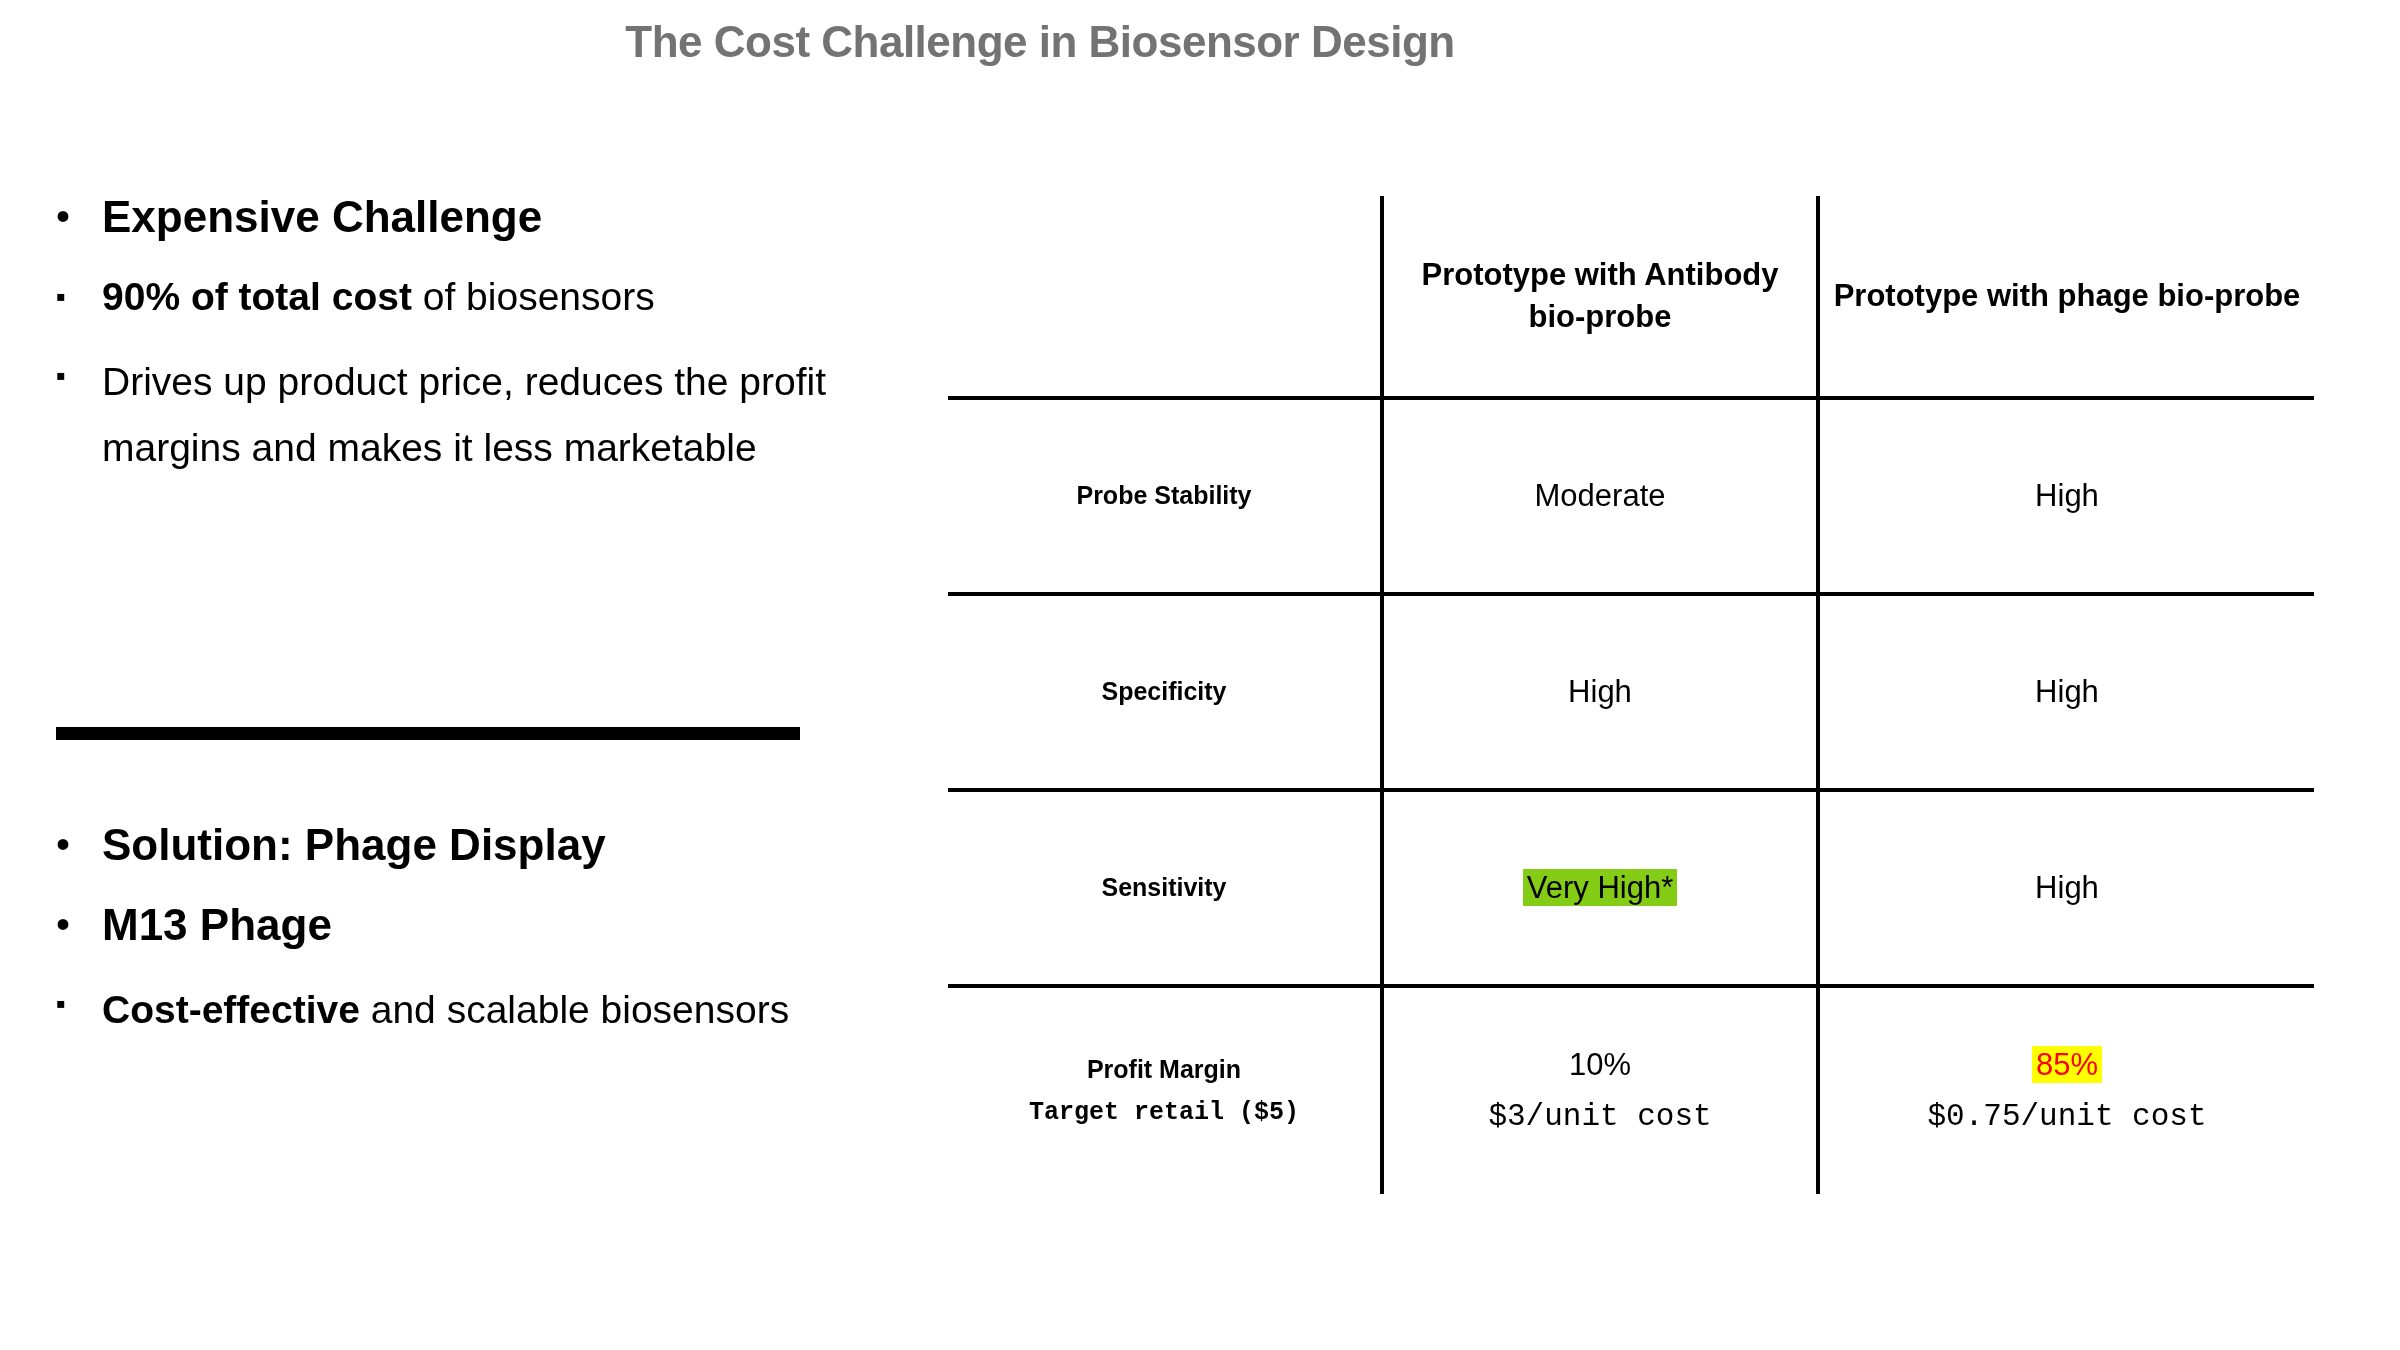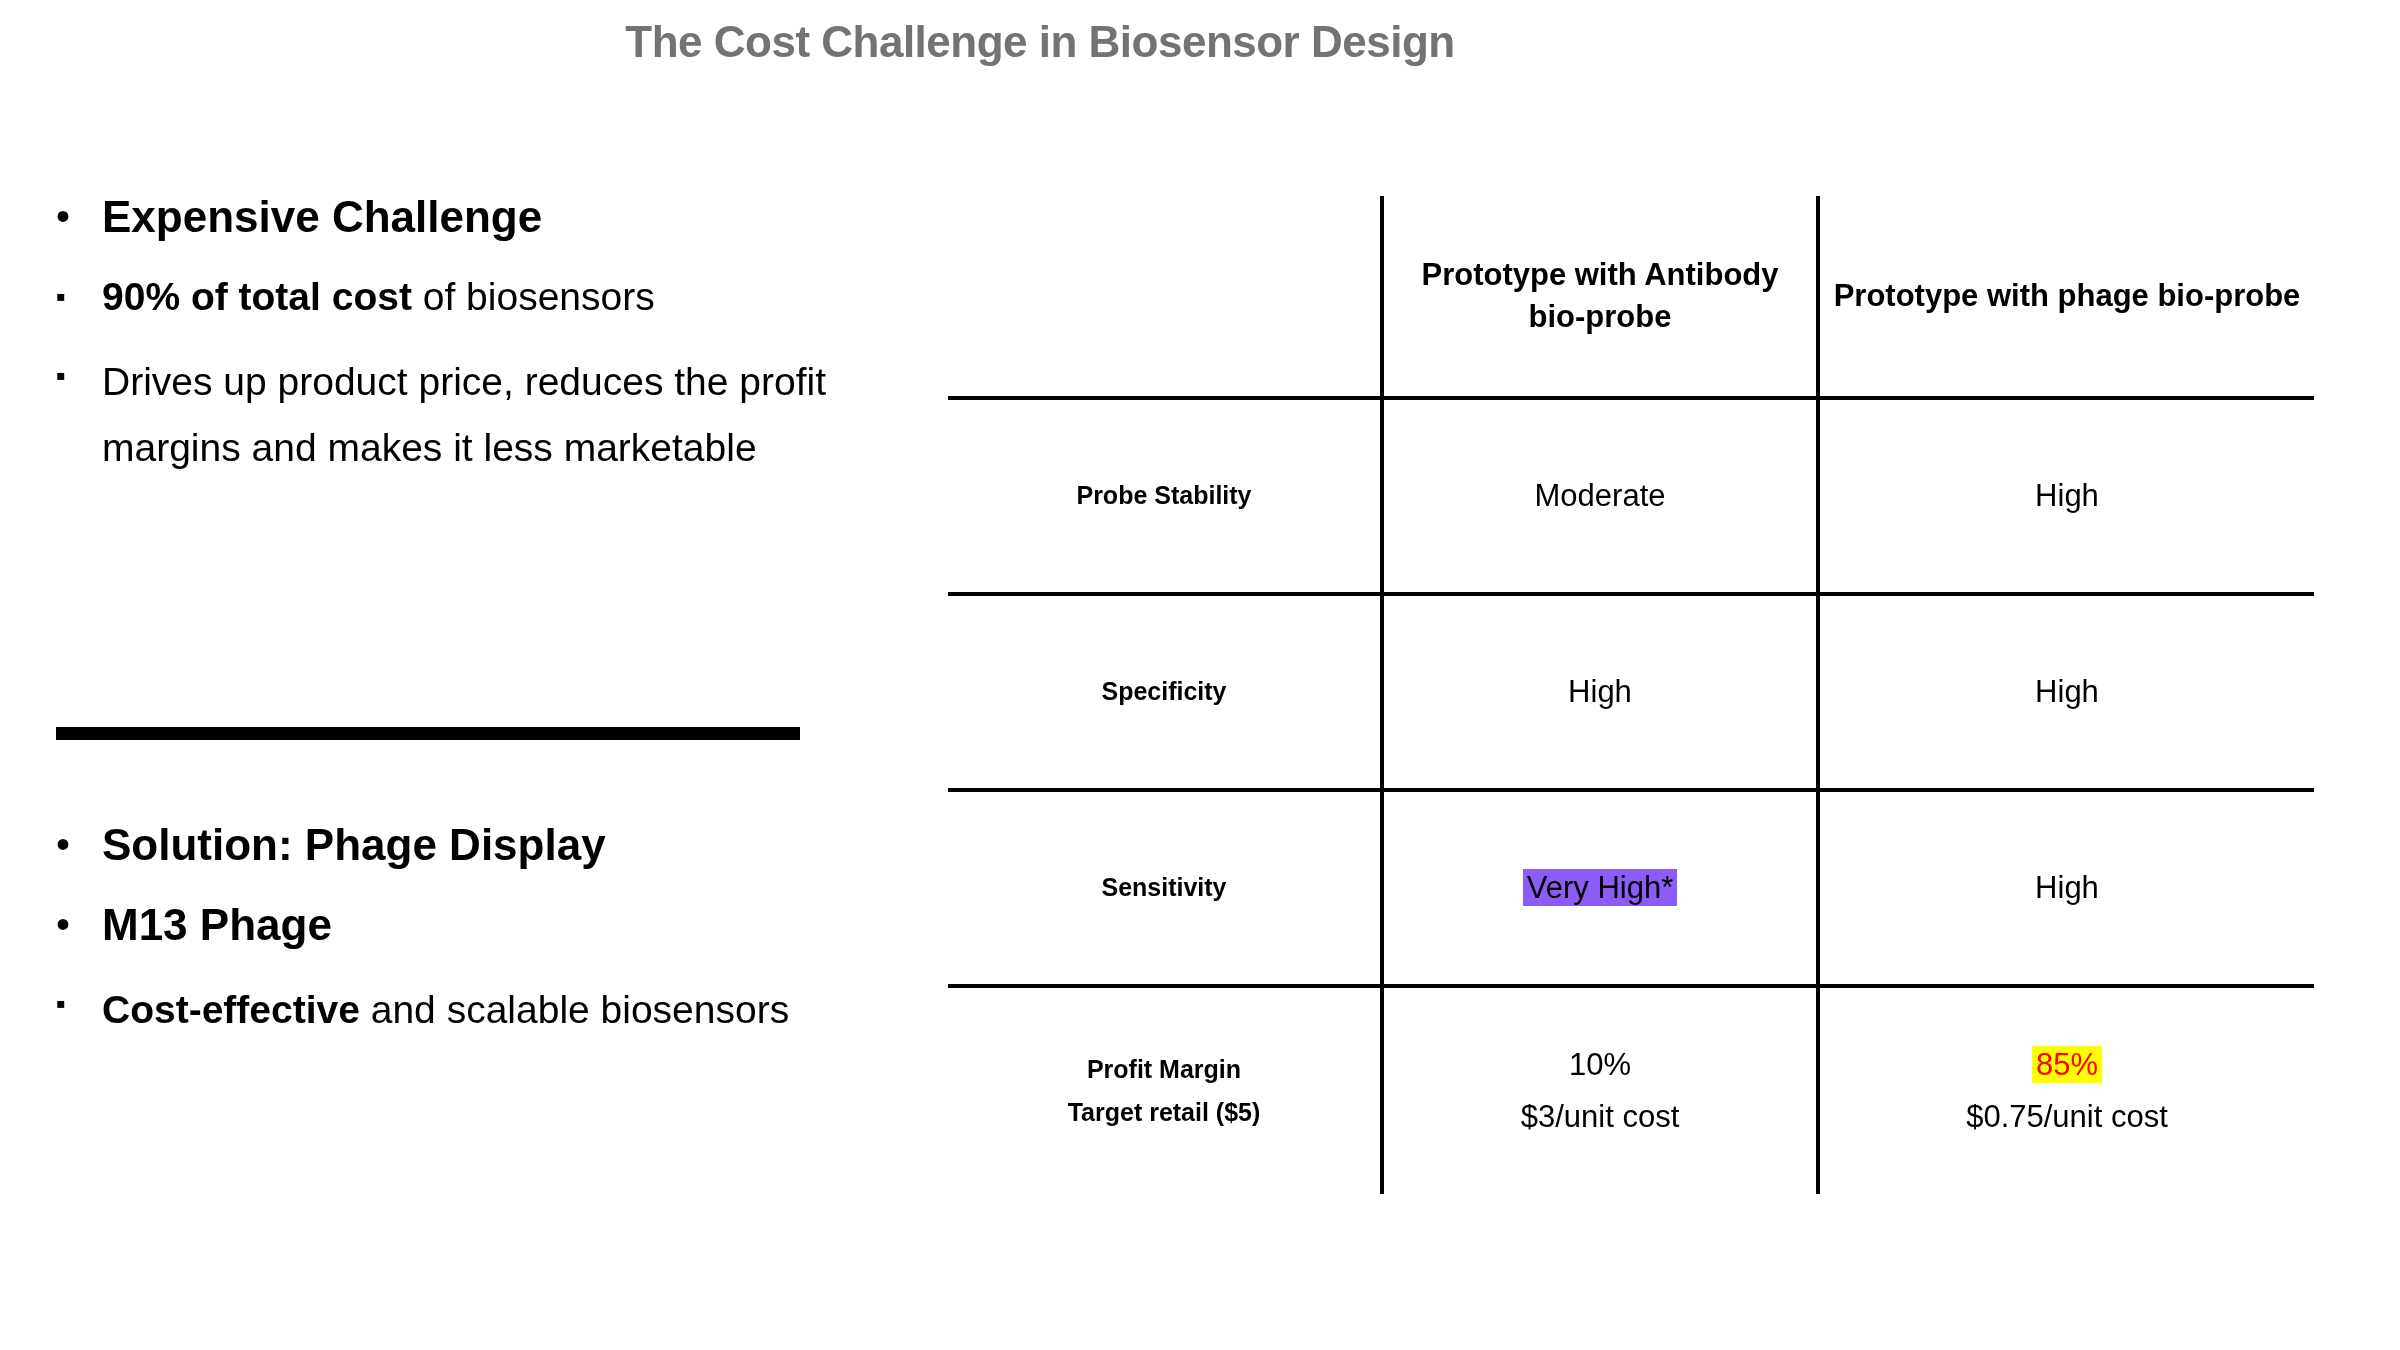--- a/index.html
+++ b/index.html
@@ -134,31 +134,31 @@
     border-bottom: none;
     height: 206px;
   }
   #comparison-table tbody td.vline { border-left: 4px solid #000; }
   #comparison-table tbody td.row-label {
     font-weight: bold;
     font-size: 25px;
   }
 
   .hl {
-    background: #8b5cf6;
+    background: #84cc16;
     padding: 1px 4px;
   }
   .hl-red {
     background: #FFFF00;
     color: #FF0000;
     font-weight: normal;
     padding: 1px 4px;
   }
   .cell-line { display: block; }
-  .cell-line + .cell-line { margin-top: 10px; }
+  .cell-line + .cell-line { margin-top: 10px; font-family: Liberation Mono, monospace; }
 </style>
 </head>
 <body>
 
 <div id="slide-title">The Cost Challenge in Biosensor Design</div>
 
 <div id="left-panel">
 
   <div class="bullet-row lvl1">
     <span class="bullet-marker">•</span>

